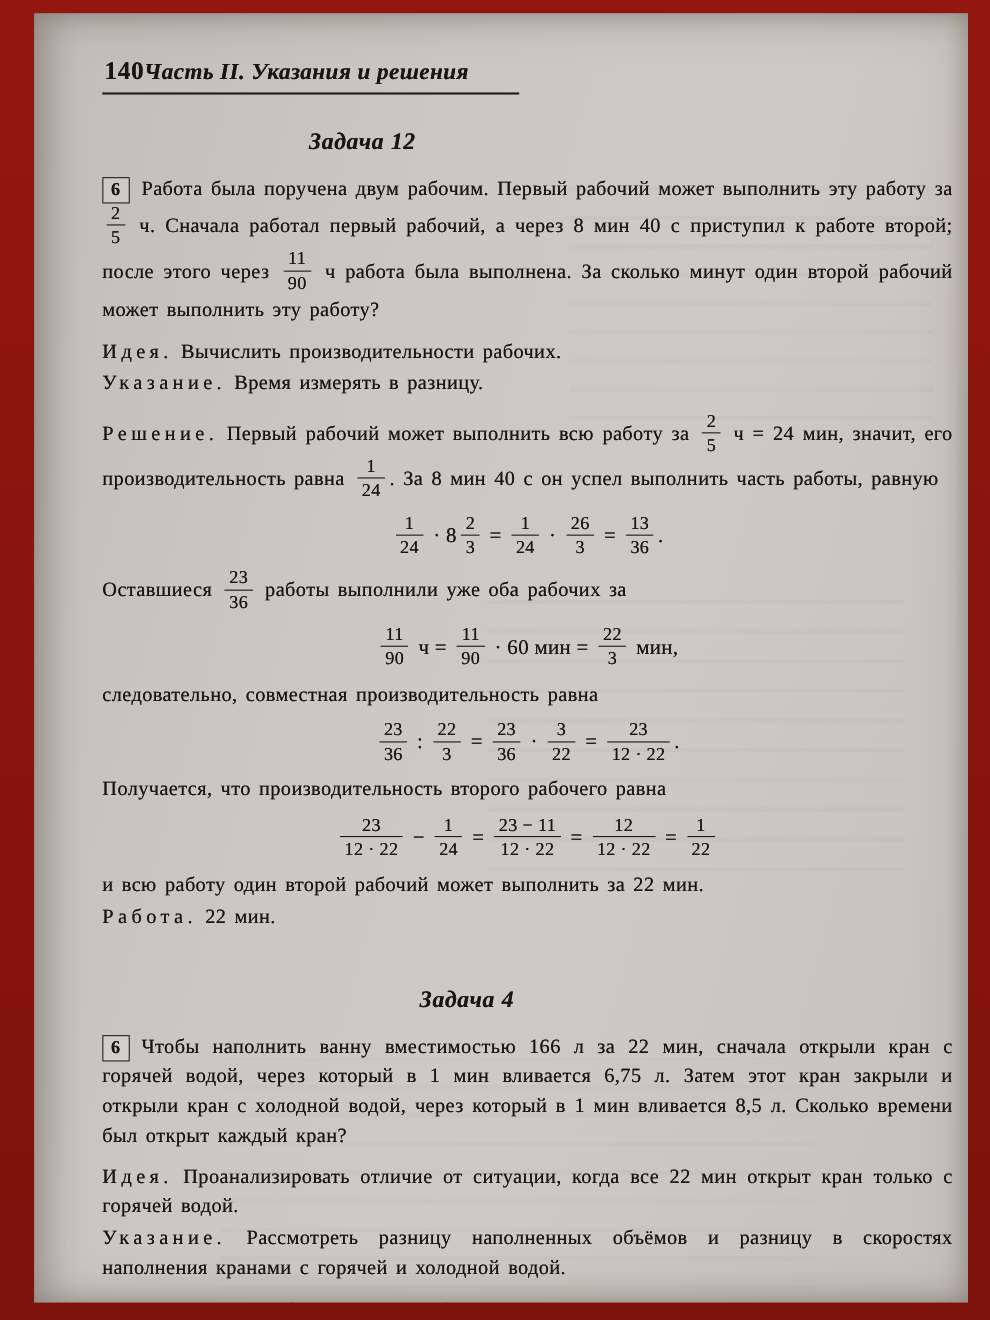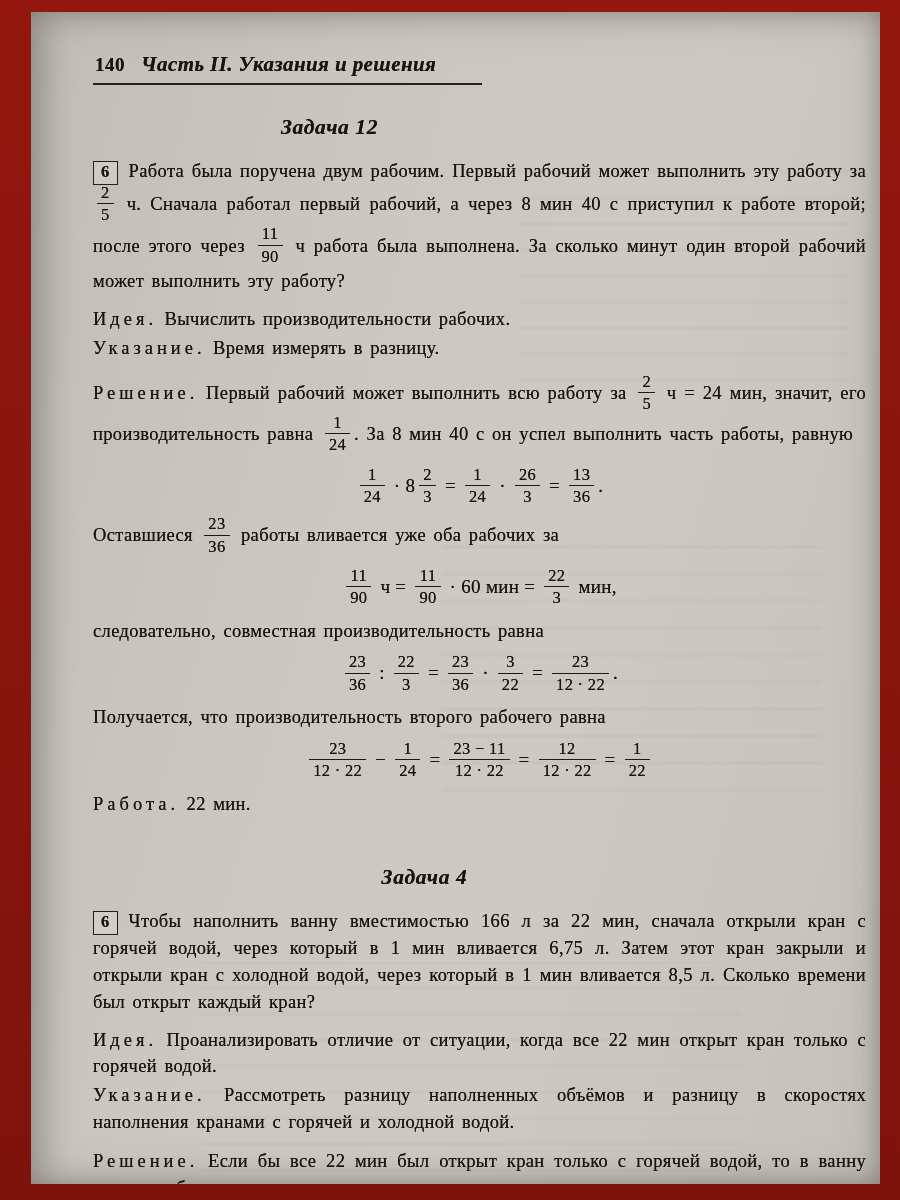--- a/index.html
+++ b/index.html
@@ -21,21 +21,21 @@
   .ghost{position:absolute;opacity:.55;filter:blur(.6px);pointer-events:none;}
   .g1{right:32px;top:150px;width:330px;height:220px;background:repeating-linear-gradient(0deg, rgba(75,70,62,.055) 0 4px, transparent 4px 26px);}
   .g2{right:58px;top:520px;width:380px;height:260px;background:repeating-linear-gradient(0deg, rgba(75,70,62,.05) 0 4px, transparent 4px 27px);}
   .g3{left:170px;top:950px;width:540px;height:210px;background:repeating-linear-gradient(0deg, rgba(75,70,62,.045) 0 4px, transparent 4px 26px);}
   .header{
     display:inline-block;
     border-bottom:2px solid #24221e;
     padding:0 46px 6px 2px;
     margin-bottom:4px;
   }
-  .pnum{font-weight:700;font-size:19px;margin-right:16px;letter-spacing:.5px;}
+  .pnum{font-weight:700;font-size:23px;margin-right:0;letter-spacing:.5px;}
   .sec{font-style:italic;font-weight:700;font-size:21px;letter-spacing:.4px;}
   .title{
     text-align:center;font-style:italic;font-weight:700;
     font-size:21.5px;letter-spacing:.6px;
   }
   .t12{margin:26px 0 18px;transform:translateX(-150px);}
   .t13{margin:48px 0 18px;transform:translateX(-55px);}
   .para{
     margin:0 0 3px; font-size:18.5px; line-height:1.45;
     text-align:justify; letter-spacing:.35px; word-spacing:2.5px;
@@ -72,32 +72,33 @@
 
   <p class="para statement"><span class="badge">6</span><span><span>Работа была поручена двум рабочим. Первый рабочий может выполнить эту работу за </span><span class="frac"><span class="num">2</span><span class="den">5</span></span><span> ч. Сначала работал первый рабочий, а через 8 мин 40 с приступил к работе второй; после этого через </span><span class="frac"><span class="num">11</span><span class="den">90</span></span><span> ч работа была выполнена. За сколько минут один второй рабочий может выполнить эту работу?</span></span></p>
 
   <p class="para tight"><span class="splabel">Идея.</span><span> Вычислить производительности рабочих.</span></p>
   <p class="para tight"><span class="splabel">Указание.</span><span> Время измерять в разницу.</span></p>
 
   <p class="para sol"><span class="splabel">Решение.</span><span> Первый рабочий может выполнить всю работу за </span><span class="frac"><span class="num">2</span><span class="den">5</span></span><span> ч = 24 мин, значит, его производительность равна </span><span class="frac"><span class="num">1</span><span class="den">24</span></span><span>. За 8 мин 40 с он успел выполнить часть работы, равную</span></p>
 
   <div class="equation"><span class="frac"><span class="num">1</span><span class="den">24</span></span><span> · 8</span><span class="frac"><span class="num">2</span><span class="den">3</span></span><span> = </span><span class="frac"><span class="num">1</span><span class="den">24</span></span><span> · </span><span class="frac"><span class="num">26</span><span class="den">3</span></span><span> = </span><span class="frac"><span class="num">13</span><span class="den">36</span></span><span>.</span></div>
 
-  <p class="para"><span>Оставшиеся </span><span class="frac"><span class="num">23</span><span class="den">36</span></span><span> работы вливается уже оба рабочих за</span></p>
+  <p class="para"><span>Оставшиеся </span><span class="frac"><span class="num">23</span><span class="den">36</span></span><span> работы выполнили уже оба рабочих за</span></p>
 
   <div class="equation"><span class="frac"><span class="num">11</span><span class="den">90</span></span><span> ч = </span><span class="frac"><span class="num">11</span><span class="den">90</span></span><span> · 60 мин = </span><span class="frac"><span class="num">22</span><span class="den">3</span></span><span> мин,</span></div>
 
   <p class="para"><span>следовательно, совместная производительность равна</span></p>
 
   <div class="equation"><span class="frac"><span class="num">23</span><span class="den">36</span></span><span> : </span><span class="frac"><span class="num">22</span><span class="den">3</span></span><span> = </span><span class="frac"><span class="num">23</span><span class="den">36</span></span><span> · </span><span class="frac"><span class="num">3</span><span class="den">22</span></span><span> = </span><span class="frac"><span class="num">23</span><span class="den">12 · 22</span></span><span>.</span></div>
 
   <p class="para"><span>Получается, что производительность второго рабочего равна</span></p>
 
   <div class="equation"><span class="frac"><span class="num">23</span><span class="den">12 · 22</span></span><span> − </span><span class="frac"><span class="num">1</span><span class="den">24</span></span><span> = </span><span class="frac"><span class="num">23 − 11</span><span class="den">12 · 22</span></span><span> = </span><span class="frac"><span class="num">12</span><span class="den">12 · 22</span></span><span> = </span><span class="frac"><span class="num">1</span><span class="den">22</span></span></div>
 
+  <p class="para"><span>и всю работу один второй рабочий может выполнить за 22 мин.</span></p>
   <p class="para tight"><span class="splabel">Работа.</span><span> 22 мин.</span></p>
 
   <div class="title t13">Задача 4</div>
 
   <p class="para statement"><span class="badge">6</span><span><span>Чтобы наполнить ванну вместимостью 166 л за 22 мин, сначала открыли кран с горячей водой, через который в 1 мин вливается 6,75 л. Затем этот кран закрыли и открыли кран с холодной водой, через который в 1 мин вливается 8,5 л. Сколько времени был открыт каждый кран?</span></span></p>
 
   <p class="para tight"><span class="splabel">Идея.</span><span> Проанализировать отличие от ситуации, когда все 22 мин открыт кран только с горячей водой.</span></p>
   <p class="para tight"><span class="splabel">Указание.</span><span> Рассмотреть разницу наполненных объёмов и разницу в скоростях наполнения кранами с горячей и холодной водой.</span></p>
 
   <p class="para sol"><span class="splabel">Решение.</span><span> Если бы все 22 мин был открыт кран только с горячей водой, то в ванну налилось бы</span></p>

